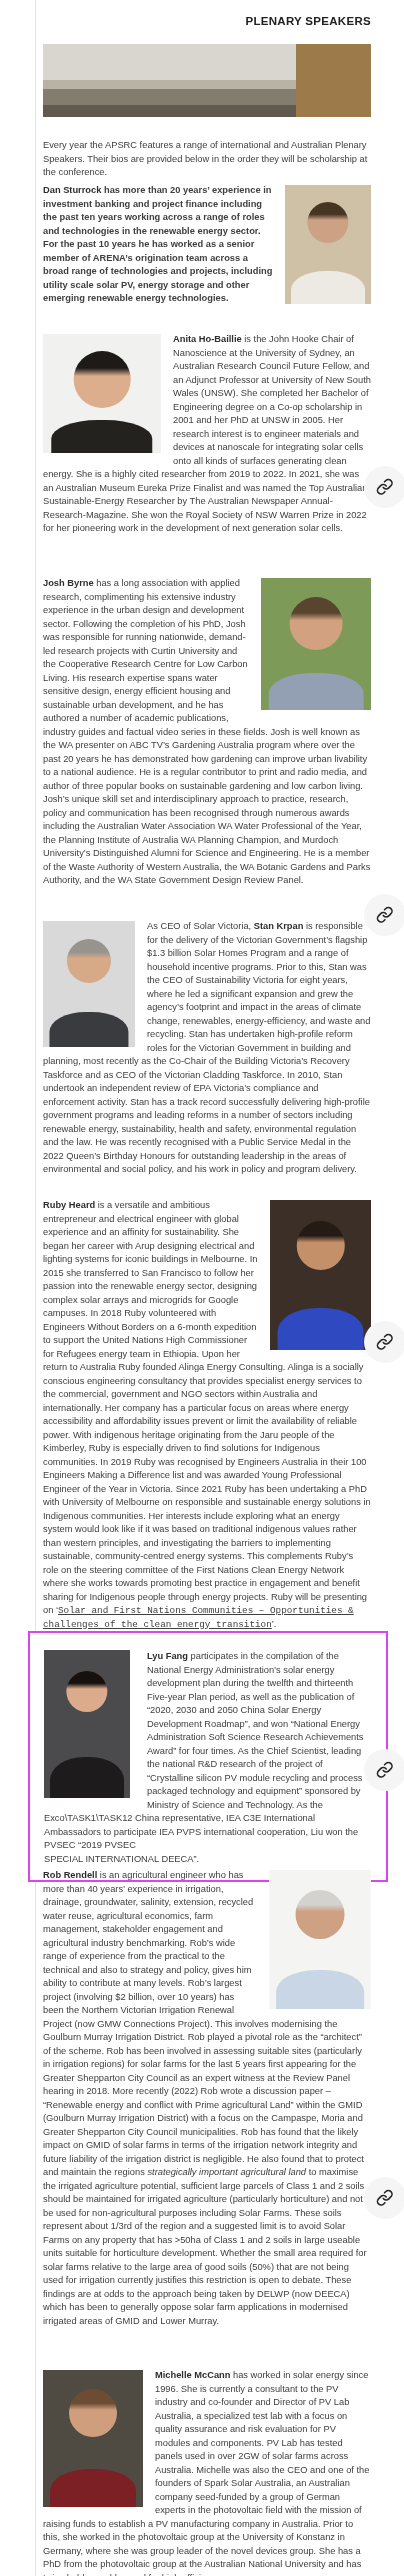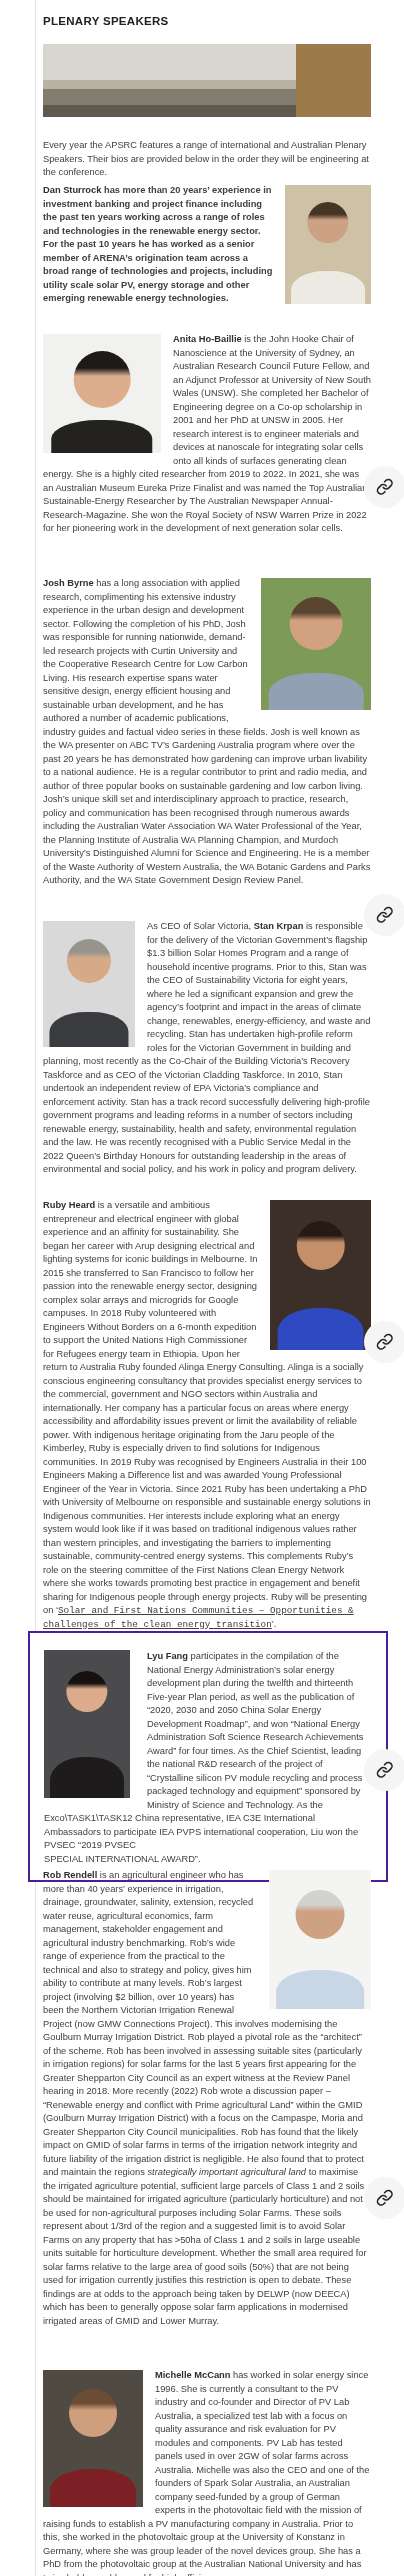--- a/index.html
+++ b/index.html
@@ -1,56 +1,56 @@
 <!DOCTYPE html>
 <html lang="en" style="font-size:10.8px"><head>
 <meta charset="utf-8">
 <style>
   html,body{margin:0;padding:0;background:#ffffff;}
   .page{position:relative;width:404px;height:2576px;overflow:hidden;background:#fff;
         font-family:"Liberation Sans","DejaVu Sans",sans-serif;color:#404040;}
   .left-divider{position:absolute;left:35px;top:0;width:1.3px;height:2576px;background:#e3e3e3;}
-  .content-col{position:absolute;left:43px;width:328px;}
+  .content-col{position:absolute;left:43px;width:328px;text-align:right;}
   h1.page-title{margin:0;font-size:11.5px;font-weight:700;color:#212121;letter-spacing:0.3px;}
   p.bio, p.intro{margin:0;font-size:9.3px;line-height:13.5px;color:#404040;
      text-align:left;hyphens:auto;-webkit-hyphens:auto;overflow-wrap:break-word;}
   p.bio b{color:#2e2e2e;}
   .speaker{position:absolute;left:43px;width:328px;}
   .photo{background:var(--pbg,#ccc);position:relative;overflow:hidden;}
   .photo::before{content:"";position:absolute;left:50%;top:14%;width:48%;aspect-ratio:1/1;
      transform:translateX(-50%);border-radius:50%;
      background:linear-gradient(var(--hair,#333) 0 30%, var(--skin,#d8a98a) 44% 100%);}
   .photo::after{content:"";position:absolute;left:50%;bottom:-6%;width:86%;height:34%;
      transform:translateX(-50%);border-radius:46% 46% 0 0;background:var(--top,#555);}
   .photo.right{float:right;margin:1.3px 0 6.7px 12px;}
   .photo.left{float:left;margin:1.3px 12px 6.7px 0;}
   .group-photo{position:absolute;left:43px;top:44px;width:328px;height:73px;
      background:
        linear-gradient(90deg, rgba(0,0,0,0) 0 77%, #9c7a49 77% 100%),
        linear-gradient(#d9d6cf 0 50%, #b9b3a6 50% 62%, #837d70 62% 84%, #60594e 84% 100%);}
   .highlight-box{position:absolute;left:28px;top:1631px;width:360px;box-sizing:border-box;
-     border:2px solid #4c1d95;padding:17px 19px 13.5px 14px;background:#fff;}
+     border:2px solid #d946ef;padding:17px 19px 13.5px 14px;background:#fff;}
   .highlight-box .photo.left{margin-top:0;}
   .share-btn{position:absolute;left:364px;width:42px;height:42px;border-radius:50%;
      background:#f5f5f5;display:flex;align-items:center;justify-content:center;cursor:pointer;}
   .share-btn svg{display:block;}
   a.bio-link{color:inherit;text-decoration:underline;cursor:pointer;font-family:Liberation Mono, monospace;}
   i.bio-italic{}
 </style>
 </head>
 <body>
 
 <div class="page">
   <div class="left-divider"></div>
 
   <h1 class="page-title content-col" style="top:15px;">PLENARY SPEAKERS</h1>
 
   <div class="group-photo"></div>
 
-  <p class="intro content-col" style="position:absolute;top:139px;">Every year the APSRC features a range of international and Australian Plenary Speakers. Their bios are provided below in the order they will be engineering at the conference.</p>
+  <p class="intro content-col" style="position:absolute;top:139px;">Every year the APSRC features a range of international and Australian Plenary Speakers. Their bios are provided below in the order they will be scholarship at the conference.</p>
 
   <section class="speaker" style="top:184px;font-weight:bold;">
     <div class="photo right" style="width:86px;height:119px;--pbg:#cfc1a6;--hair:#473524;--skin:#cda184;--top:#eceae2;"></div>
     <p class="bio"><b>Dan Sturrock</b><span> has more than 20 years’ experience in investment banking and project finance including the past ten years working across a range of roles and technologies in the renewable energy sector. For the past 10 years he has worked as a senior member of ARENA’s origination team across a broad range of technologies and projects, including utility scale solar PV, energy storage and other emerging renewable energy technologies.</span></p>
   </section>
 
   <section class="speaker" style="top:333px;">
     <div class="photo left" style="width:118px;height:119px;--pbg:#f1f1ef;--hair:#1e1a18;--skin:#dcae8d;--top:#24221f;"></div>
     <p class="bio"><b>Anita Ho-Baillie</b><span> is the John Hooke Chair of Nanoscience at the University of Sydney, an Australian Research Council Future Fellow, and an Adjunct Professor at University of New South Wales (UNSW). She completed her Bachelor of Engineering degree on a Co-op scholarship in 2001 and her PhD at UNSW in 2005. Her research interest is to engineer materials and devices at nanoscale for integrating solar cells onto all kinds of surfaces generating clean energy. She is a highly cited researcher from 2019 to 2022. In 2021, she was an Australian Museum Eureka Prize Finalist and was named the Top Australian Sustainable-Energy Researcher by The Australian Newspaper Annual-Research-Magazine. She won the Royal Society of NSW Warren Prize in 2022 for her pioneering work in the development of next generation solar cells.</span></p>
   </section>
@@ -66,21 +66,21 @@
   </section>
 
   <section class="speaker" style="top:1199px;">
     <div class="photo right" style="width:101px;height:150px;--pbg:#3c2f27;--hair:#251b14;--skin:#c4906a;--top:#2f49c0;"></div>
     <p class="bio"><b>Ruby Heard</b><span> is a versatile and ambitious entrepreneur and electrical engineer with global experience and an affinity for sustainability. She began her career with Arup designing electrical and lighting systems for iconic buildings in Melbourne. In 2015 she transferred to San Francisco to follow her passion into the renewable energy sector, designing complex solar arrays and microgrids for Google campuses.  In 2018 Ruby volunteered with Engineers Without Borders on a 6-month expedition to support the United Nations High Commissioner for Refugees energy team in Ethiopia. Upon her return to Australia Ruby founded Alinga Energy Consulting. Alinga is a socially conscious engineering consultancy that provides specialist energy services to the commercial, government and NGO sectors within Australia and internationally. Her company has a particular focus on areas where energy accessibility and affordability issues prevent or limit the availability of reliable power. With indigenous heritage originating from the Jaru people of the Kimberley, Ruby is especially driven to find solutions for Indigenous communities. In 2019 Ruby was recognised by Engineers Australia in their 100 Engineers Making a Difference list and was awarded Young Professional Engineer of the Year in Victoria.  Since 2021 Ruby has been undertaking a PhD with University of Melbourne on responsible and sustainable energy solutions in Indigenous communities. Her interests include exploring what an energy system would look like if it was based on traditional indigenous values rather than western principles, and investigating the barriers to implementing sustainable, community-centred energy systems. This complements Ruby’s role on the steering committee of the First Nations Clean Energy Network where she works towards promoting best practice in engagement and benefit sharing for Indigenous people through energy projects. Ruby will be presenting on ‘</span><a class="bio-link">Solar and First Nations Communities – Opportunities &amp; challenges of the clean energy transition</a><span>’.</span></p>
   </section>
 
   <section class="highlight-box">
     <div class="photo left" style="width:86px;height:148px;margin-right:17px;--pbg:#4b4b4d;--hair:#16110e;--skin:#dcab8c;--top:#1d1b1b;"></div>
     <p class="bio"><b>Lyu Fang</b><span> participates in the compilation of the National Energy Administration’s solar energy development plan during the twelfth and thirteenth Five-year Plan period, as well as the publication of “2020, 2030 and 2050 China Solar Energy Development Roadmap”, and won “National Energy Administration Soft Science Research Achievements Award” for four times. As the Chief Scientist, leading the national R&amp;D research of the project of “Crystalline silicon PV module recycling and process packaged technology and equipment” sponsored by Ministry of Science and Technology. As the Exco\TASK1\TASK12 China representative, IEA C3E International Ambassadors to participate IEA PVPS international cooperation, Liu won the PVSEC “2019 PVSEC</span><br>
-       <span>SPECIAL INTERNATIONAL AWARD”.</span></p>
+       <span>SPECIAL INTERNATIONAL DEECA”.</span></p>
   </section>
 
   <section class="speaker" style="top:1869px;">
     <div class="photo right" style="width:102px;height:139px;--pbg:#f4f4f3;--hair:#d3d2cf;--skin:#cfa183;--top:#c8d6e5;"></div>
     <p class="bio"><b>Rob Rendell</b><span> is an agricultural engineer who has more than 40 years’ experience in irrigation, drainage, groundwater, salinity, extension, recycled water reuse, agricultural economics, farm management, stakeholder engagement and agricultural industry benchmarking. Rob’s wide range of experience from the practical to the technical and also to strategy and policy, gives him ability to contribute at many levels. Rob’s largest project (involving $2 billion, over 10 years) has been the Northern Victorian Irrigation Renewal Project (now GMW Connections Project). This involves modernising the Goulburn Murray Irrigation District. Rob played a pivotal role as the “architect” of the scheme.  Rob has been involved in assessing suitable sites (particularly in irrigation regions) for solar farms for the last 5 years first appearing for the Greater Shepparton City Council as an expert witness at the Review Panel hearing in 2018. More recently (2022) Rob wrote a discussion paper – “Renewable energy and conflict with Prime agricultural Land” within the GMID (Goulburn Murray Irrigation District) with a focus on the Campaspe, Moria and Greater Shepparton City Council municipalities. Rob has found that the likely impact on GMID of solar farms in terms of the irrigation network integrity and future liability of the irrigation district is negligible. He also found that to protect and maintain the regions </span><i class="bio-italic">strategically important agricultural land</i><span> to maximise the irrigated agriculture potential, sufficient large parcels of Class 1 and 2 soils should be maintained for irrigated agriculture (particularly horticulture) and not be used for non-agricultural purposes including Solar Farms. These soils represent about 1/3rd of the region and a suggested limit is to avoid Solar Farms on any property that has &gt;50ha of Class 1 and 2 soils in large useable units suitable for horticulture development. Whether the small area required for solar farms relative to the large area of good soils (50%) that are not being used for irrigation currently justifies this restriction is open to debate. These findings are at odds to the approach being taken by DELWP (now DEECA) which has been to generally oppose solar farm applications in modernised irrigated areas of GMID and Lower Murray.</span></p>
   </section>
 
   <section class="speaker" style="top:2369px;">
     <div class="photo left" style="width:100px;height:137px;--pbg:#4f4b43;--hair:#6d4c34;--skin:#cf9f7d;--top:#7d2026;"></div>
     <p class="bio"><b>Michelle McCann</b><span> has worked in solar energy since 1996. She is currently a consultant to the PV industry and co-founder and Director of PV Lab Australia, a specialized test lab with a focus on quality assurance and risk evaluation for PV modules and components. PV Lab has tested panels used in over 2GW of solar farms across Australia. Michelle was also the CEO and one of the founders of Spark Solar Australia, an Australian company seed-funded by a group of German experts in the photovoltaic field with the mission of raising funds to establish a PV manufacturing company in Australia. Prior to this, she worked in the photovoltaic group at the University of Konstanz in Germany, where she was group leader of the novel devices group. She has a PhD from the photovoltaic group at the Australian National University and has twice held a world record for high efficiency.</span></p>

